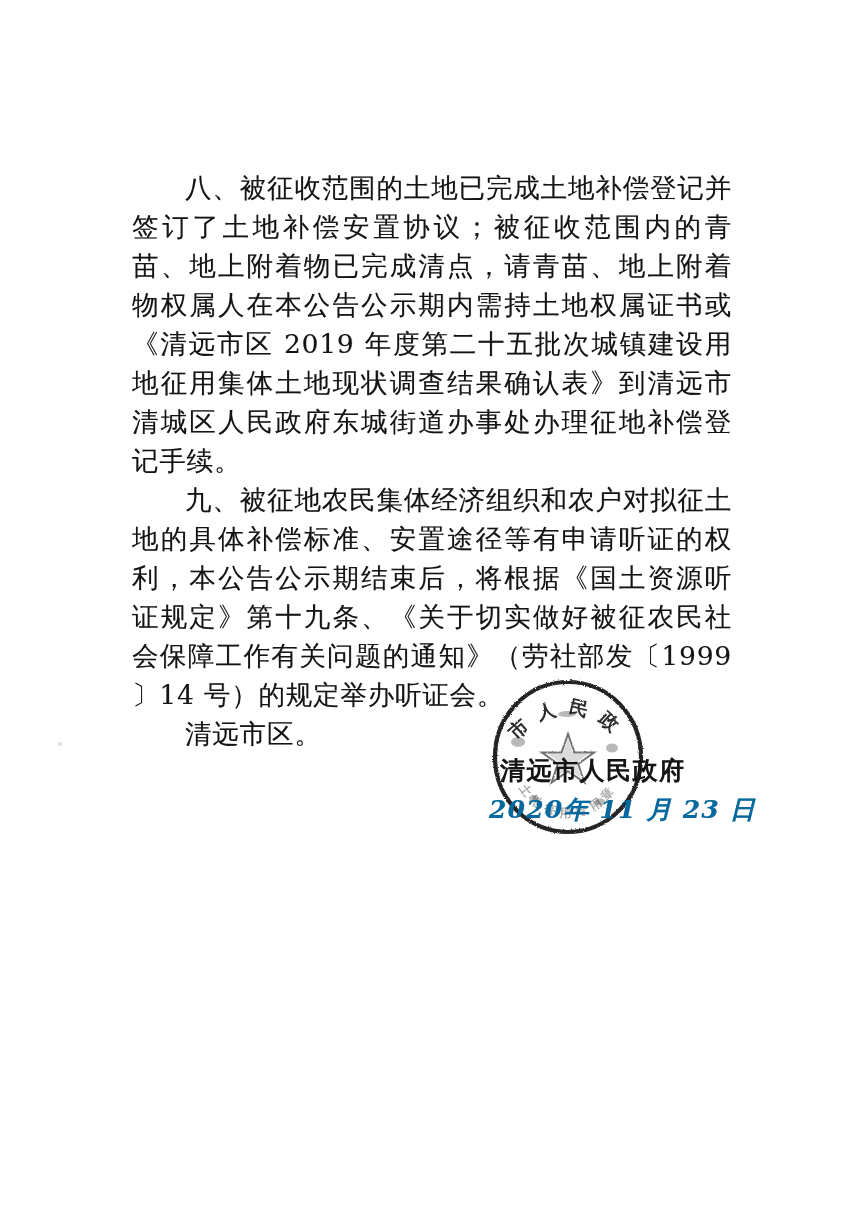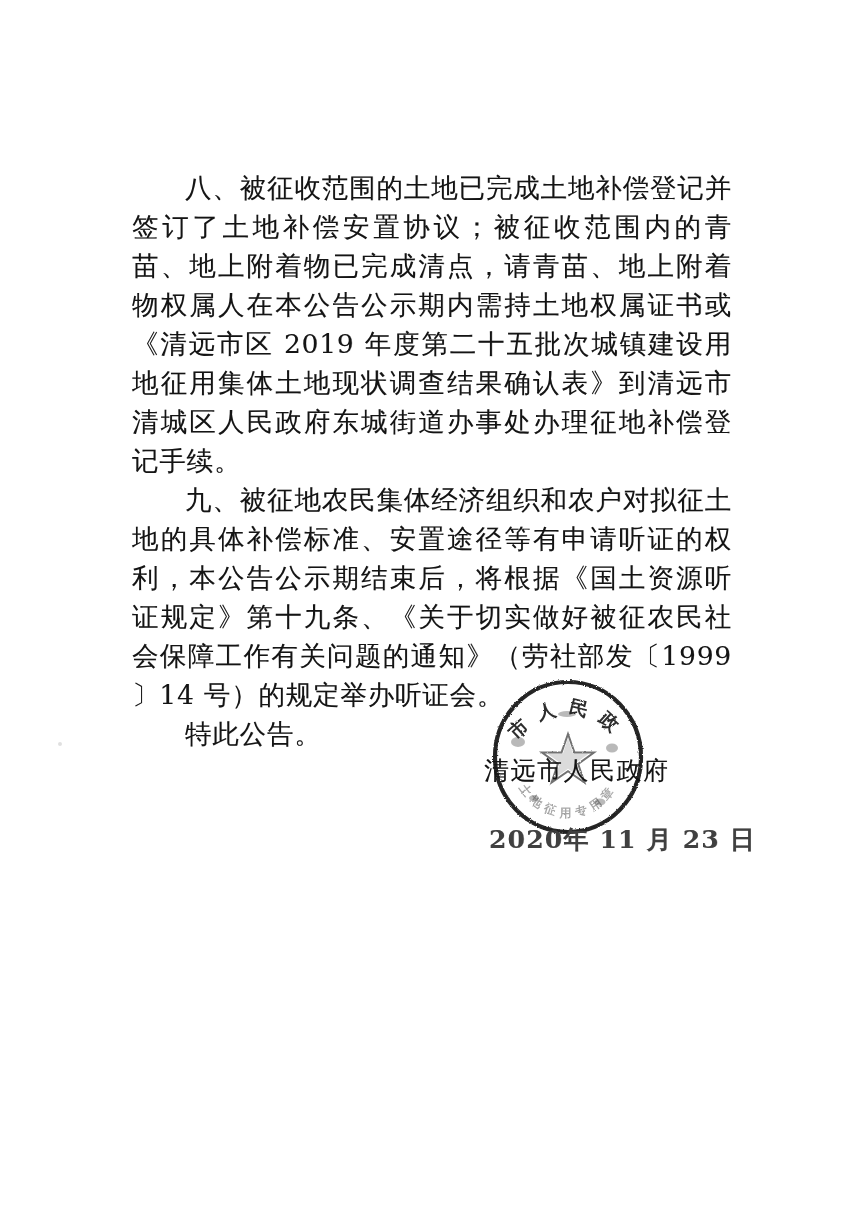--- a/index.html
+++ b/index.html
@@ -60,40 +60,41 @@
     top: 678px;
     width: 160px;
     height: 158px;
     pointer-events: auto;
   }
 
   .seal svg { display: block; width: 100%; height: 100%; }
 
   .sig-name {
     position: absolute;
-    left: 484px;
+    left: 500px;
     top: 754px;
     font-size: 25px;
     letter-spacing: 1.5px;
     color: #141414;
-    font-weight: 400;
+    font-weight: 700;
     white-space: nowrap;
     pointer-events: auto;
   }
 
   .sig-date {
     position: absolute;
     left: 489px;
-    top: 823px;
+    top: 793px;
     font-size: 25px;
     letter-spacing: 1.2px;
-    color: #404040;
+    color: #0369a1;
     font-weight: 600;
     white-space: nowrap;
     pointer-events: auto;
+    font-style: italic;
   }
 
   
   .page-num {
     position: absolute;
     left: 0;
     top: 1080px;
     width: 740px;
     text-align: right;
     font-size: 21px;
@@ -117,21 +118,21 @@
 <body>
 
 <div class="page">
 
   <div class="body-block">
 
     <p class="para">八、被征收范围的土地已完成土地补偿登记并签订了土地补偿安置协议；被征收范围内的青苗、地上附着物已完成清点，请青苗、地上附着物权属人在本公告公示期内需持土地权属证书或《清远市区 2019 年度第二十五批次城镇建设用地征用集体土地现状调查结果确认表》到清远市清城区人民政府东城街道办事处办理征地补偿登记手续。</p>
 
     <p class="para">九、被征地农民集体经济组织和农户对拟征土地的具体补偿标准、安置途径等有申请听证的权利，本公告公示期结束后，将根据《国土资源听证规定》第十九条、《关于切实做好被征农民社会保障工作有关问题的通知》（劳社部发〔1999 〕14 号）的规定举办听证会。</p>
 
-    <p class="para">特此公告。</p>
+    <p class="para">清远市区。</p>
 
   </div>
 
   <div class="sign-area">
 
     <div class="seal">
       <svg viewBox="0 0 160 158" xmlns="http://www.w3.org/2000/svg">
         <defs>
           <filter id="rough" x="-20%" y="-20%" width="140%" height="140%">
             <feTurbulence type="fractalNoise" baseFrequency="0.85" numOctaves="3" seed="7" result="n"></feTurbulence>

